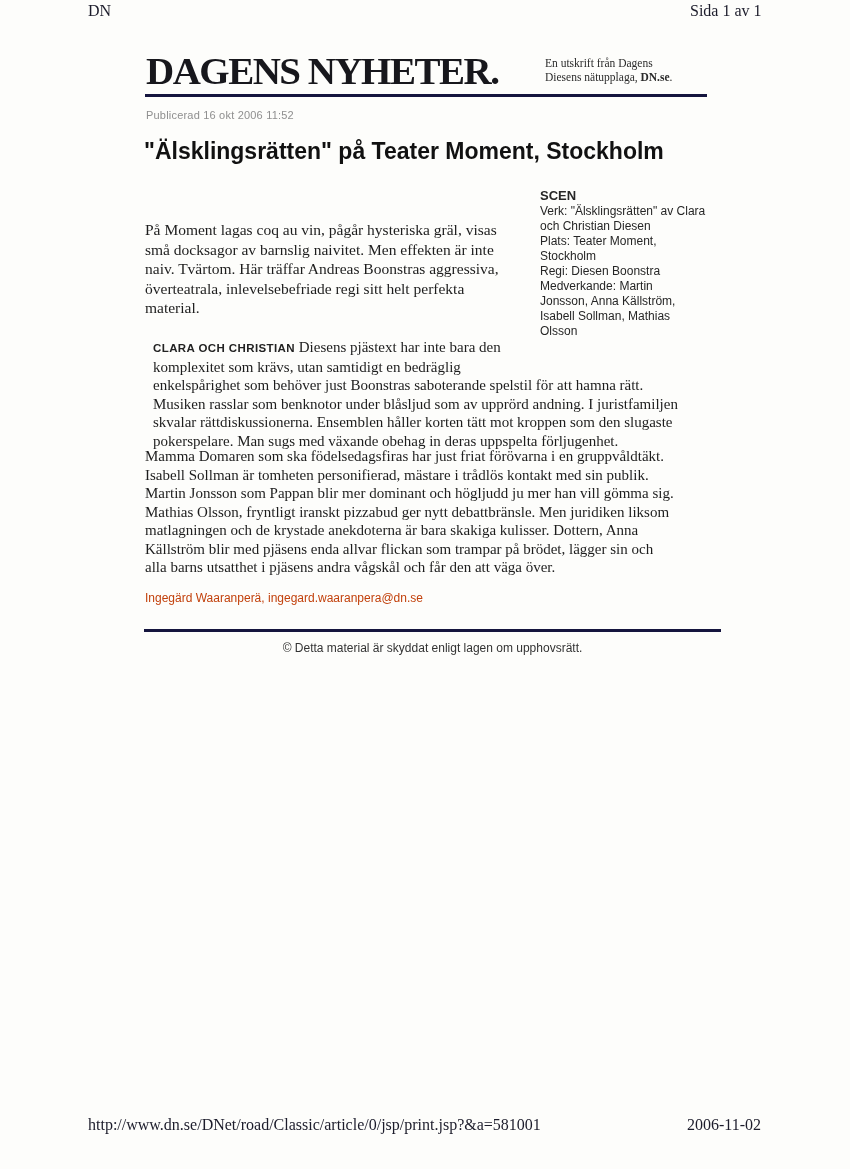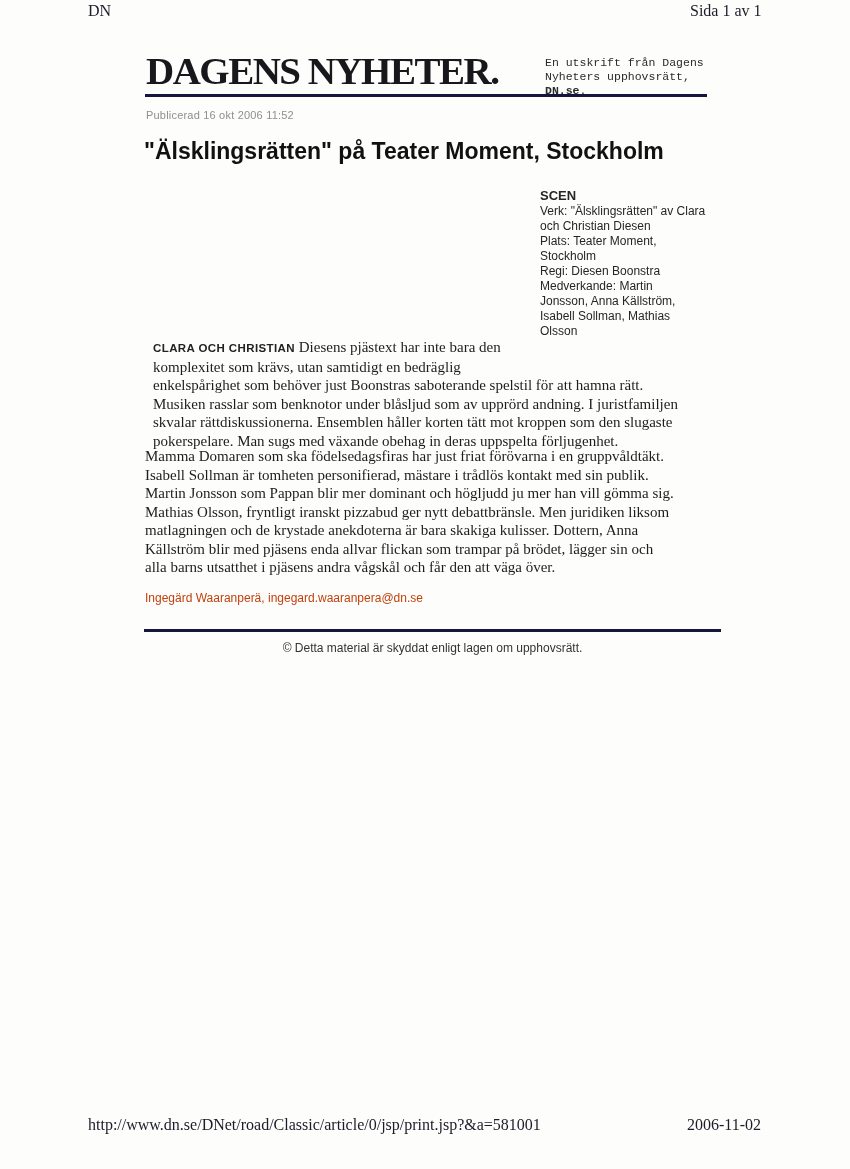--- a/index.html
+++ b/index.html
@@ -23,21 +23,21 @@
     font-family:"Liberation Serif",serif;
     font-weight:700;font-size:39px;
     letter-spacing:-1.5px;
     color:#17171c;
     transform:scaleY(0.96);
     transform-origin:left top;
     white-space:nowrap;
   }
   .print-note{
     left:545px;top:56px;width:190px;
-    font-family:Liberation Mono, monospace;
+    font-family:Liberation Serif, serif;
     font-size:11.5px;line-height:14px;color:#2b2b2b;
   }
   .rule{background:#15153e;height:3px;}
   .rule-1{left:145px;top:94px;width:562px;}
   .published{
     left:146px;top:109px;
     font-family:"Liberation Sans",sans-serif;
     font-size:11px;color:#8f8f8f;letter-spacing:.2px;
   }
   .headline{
@@ -85,39 +85,44 @@
 </style>
 </head>
 <body>
 
 <div class="page">
 
   <div class="abs corner corner-left">DN</div>
   <div class="abs corner corner-right">Sida 1 av 1</div>
 
   <div class="abs logo">DAGENS NYHETER.</div>
-  <div class="abs print-note"><span>En utskrift från Dagens</span><br><span>Nyheters upphovsrätt, </span><b>DN.se</b><span>.</span></div>
+  <div class="abs print-note"><span>En utskrift från Dagens</span><br><span>Diesens nätupplaga, </span><b>DN.se</b><span>.</span></div>
   <div class="abs rule rule-1"></div>
 
   <div class="abs published">Publicerad 16 okt 2006 11:52</div>
   <h1 class="abs headline" style="margin:0">"Älsklingsrätten" på Teater Moment, Stockholm</h1>
 
   <div class="abs factbox">
     <div class="factbox-title">SCEN</div>
     <div class="fact"><b>Verk:</b><span> "Älsklingsrätten" av Clara
 och Christian Diesen</span></div>
     <div class="fact"><b>Plats:</b><span> Teater Moment,
 Stockholm</span></div>
     <div class="fact"><b>Regi:</b><span> Diesen Boonstra</span></div>
     <div class="fact"><b>Medverkande:</b><span> Martin
 Jonsson, Anna Källström,
 Isabell Sollman, Mathias
 Olsson</span></div>
   </div>
 
+  <p class="abs serifblock intro" style="margin:0">På Moment lagas coq au vin, pågår hysteriska gräl, visas
+små docksagor av barnslig naivitet. Men effekten är inte
+naiv. Tvärtom. Här träffar Andreas Boonstras aggressiva,
+överteatrala, inlevelsebefriade regi sitt helt perfekta
+material.</p>
   <p class="abs serifblock para1" style="margin:8px"><span class="lead-in">CLARA OCH CHRISTIAN</span> <span>Diesens pjästext har inte bara den
 komplexitet som krävs, utan samtidigt en bedräglig
 enkelspårighet som behöver just Boonstras saboterande spelstil för att hamna rätt.
 Musiken rasslar som benknotor under blåsljud som av upprörd andning. I juristfamiljen
 skvalar rättdiskussionerna. Ensemblen håller korten tätt mot kroppen som den slugaste
 pokerspelare. Man sugs med växande obehag in deras uppspelta förljugenhet.</span></p>
   <p class="abs serifblock para2" style="margin:0">Mamma Domaren som ska födelsedagsfiras har just friat förövarna i en gruppvåldtäkt.
 Isabell Sollman är tomheten personifierad, mästare i trådlös kontakt med sin publik.
 Martin Jonsson som Pappan blir mer dominant och högljudd ju mer han vill gömma sig.
 Mathias Olsson, fryntligt iranskt pizzabud ger nytt debattbränsle. Men juridiken liksom

